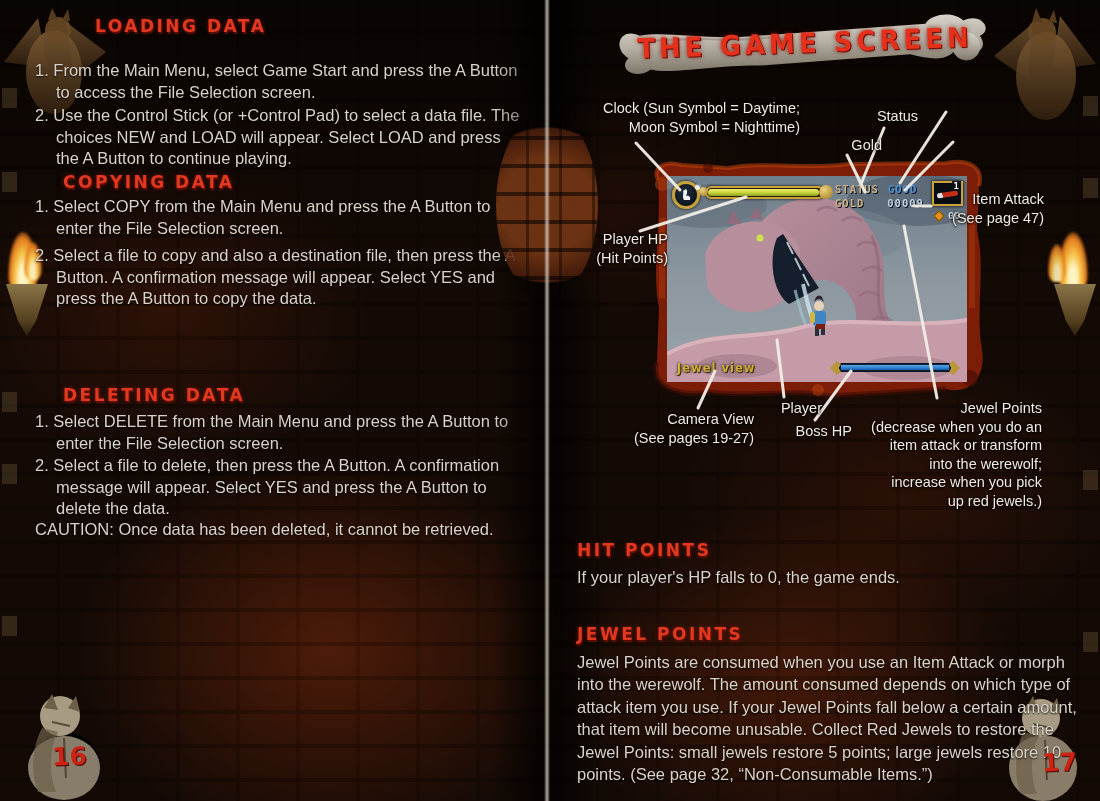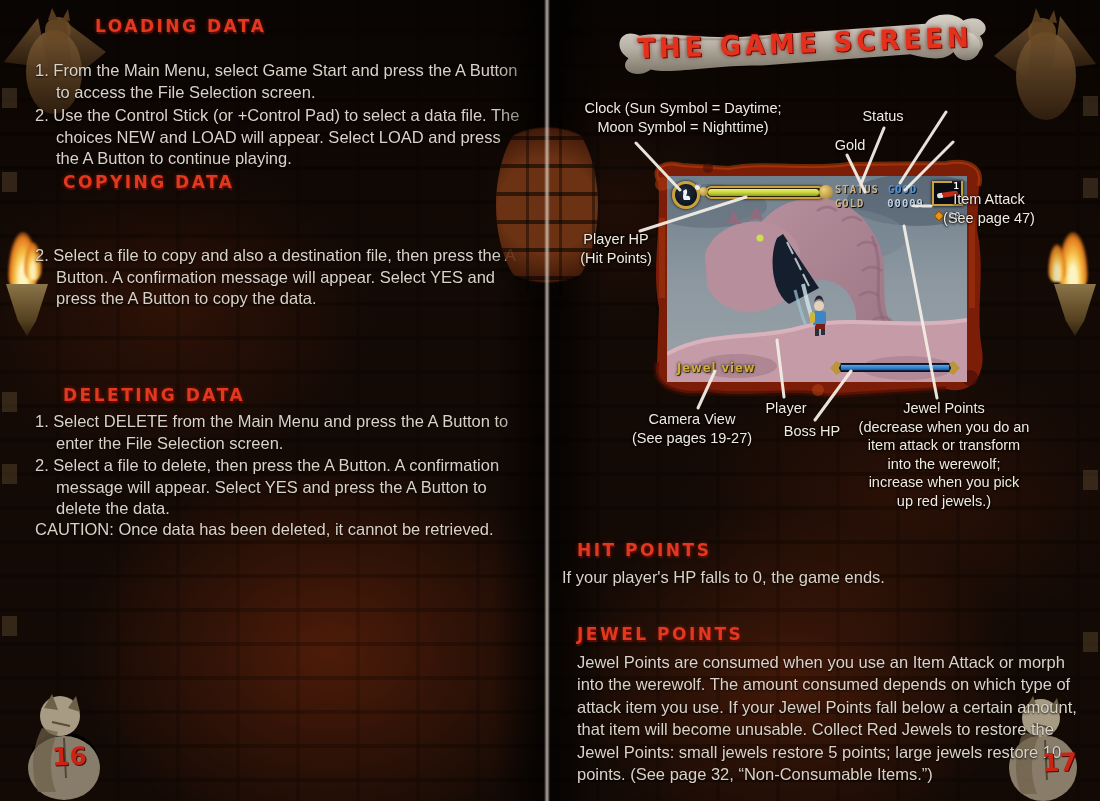--- a/index.html
+++ b/index.html
@@ -57,21 +57,21 @@
   .bone-wrap { position:absolute; left:62px; top:12px; width:390px; height:62px; transform:rotate(-2deg); }
   .bone-title-text {
     position:absolute; left:0; right:0; top:16px; text-align:center;
     font-family:"DejaVu Sans", sans-serif; font-weight:bold; font-size:26px; letter-spacing:4px;
     color:#e5301c; text-shadow:1px 1px 0 #6a0e04, 0 0 5px rgba(120,15,4,.8);
     transform:scaleY(1.05);
   }
 
   
   .callout {
-    position:absolute; text-align:center; white-space:pre-line;
+    position:absolute; text-align:right; white-space:pre-line;
     font-size:14.5px; line-height:18.5px; color:#f1eae0;
     text-shadow:0 1px 3px #000, 0 0 2px #000; z-index:6;
   }
 
   
   .game-frame { position:absolute; left:100px; top:158px; width:337px; height:242px; z-index:4; }
   .screen { position:absolute; left:19px; top:18px; width:300px; height:206px; overflow:hidden; background:#7e8c97; }
 
   
   .hud-clock { position:absolute; left:5px; top:5px; width:28px; height:28px; border-radius:50%;
@@ -179,20 +179,21 @@
       <path d="M30,40 C20,60 18,84 26,104 L44,104 C36,84 38,60 46,44 Z" fill="#6e6048" opacity=".7"></path>
       <path d="M52,50 L54,90 M40,34 L58,38" stroke="#453a28" stroke-width="2" fill="none" opacity=".8"></path>
     </svg>
     <div class="pagenum" style="left:52px;top:742px">16</div>
 
     <div class="abs red-head" style="left:95px;top:16px">LOADING DATA</div>
     <div class="abs body-text item" style="left:35px;top:60px;width:486px">1. From the Main Menu, select Game Start and press the A Button to access the File Selection screen.</div>
     <div class="abs body-text item" style="left:35px;top:105px;width:486px">2. Use the Control Stick (or +Control Pad) to select a data file. The choices NEW and LOAD will appear. Select LOAD and press the A Button to continue playing.</div>
 
     <div class="abs red-head" style="left:63px;top:172px">COPYING DATA</div>
+    <div class="abs body-text item" style="left:35px;top:196px;width:490px">1. Select COPY from the Main Menu and press the A Button to enter the File Selection screen.</div>
     <div class="abs body-text item" style="left:35px;top:245px;width:492px">2. Select a file to copy and also a destination file, then press the A Button. A confirmation message will appear. Select YES and press the A Button to copy the data.</div>
 
     <div class="abs red-head" style="left:63px;top:385px">DELETING DATA</div>
     <div class="abs body-text item" style="left:35px;top:411px;width:486px">1. Select DELETE from the Main Menu and press the A Button to enter the File Selection screen.</div>
     <div class="abs body-text item" style="left:35px;top:455px;width:492px">2. Select a file to delete, then press the A Button. A confirmation message will appear. Select YES and press the A Button to delete the data.</div>
     <div class="abs body-text" style="left:35px;top:519px;width:500px">CAUTION: Once data has been deleted, it cannot be retrieved.</div>
   </section>
 
   <div class="gutter-shadow"></div>
   <div class="gutter-arch"></div>
@@ -369,18 +370,18 @@
         <line x1="405" y1="142" x2="357" y2="190"></line>
         <line x1="383" y1="206" x2="365" y2="206"></line>
         <line x1="389" y1="398" x2="356" y2="226"></line>
         <line x1="150" y1="408" x2="167" y2="371"></line>
         <line x1="236" y1="397" x2="229" y2="340"></line>
         <line x1="267" y1="420" x2="303" y2="371"></line>
       </g>
     </svg>
 
     <div class="abs red-head" style="left:29px;top:540px">HIT POINTS</div>
-    <div class="abs body-text" style="left:14px;top:567px;width:500px">If your player's HP falls to 0, the game ends.</div>
+    <div class="abs body-text" style="left:29px;top:567px;width:500px">If your player's HP falls to 0, the game ends.</div>
 
     <div class="abs red-head" style="left:29px;top:624px">JEWEL POINTS</div>
     <div class="abs body-text" style="left:29px;top:651px;width:508px;line-height:22.4px">Jewel Points are consumed when you use an Item Attack or morph into the werewolf. The amount consumed depends on which type of attack item you use. If your Jewel Points fall below a certain amount, that item will become unusable. Collect Red Jewels to restore the Jewel Points: small jewels restore 5 points; large jewels restore 10 points. (See page 32, “Non-Consumable Items.”)</div>
   </section>
 </div>
 
 </body></html>

